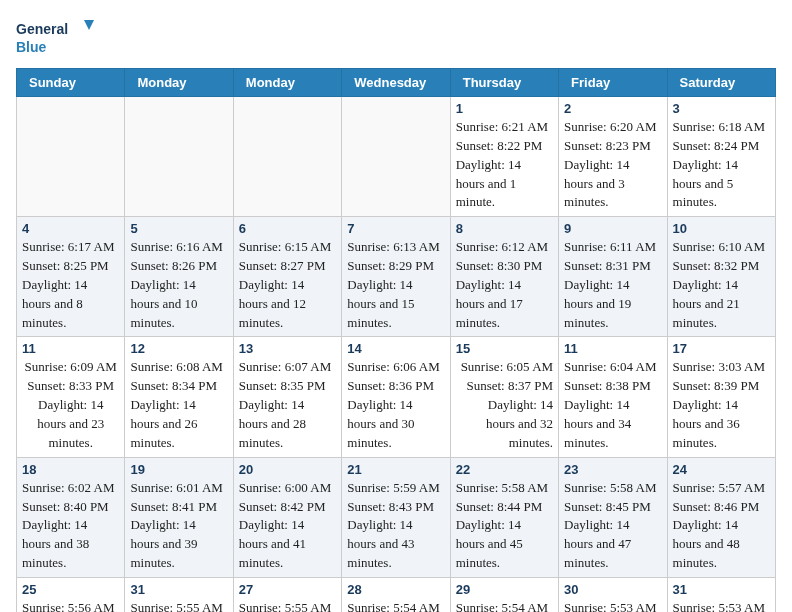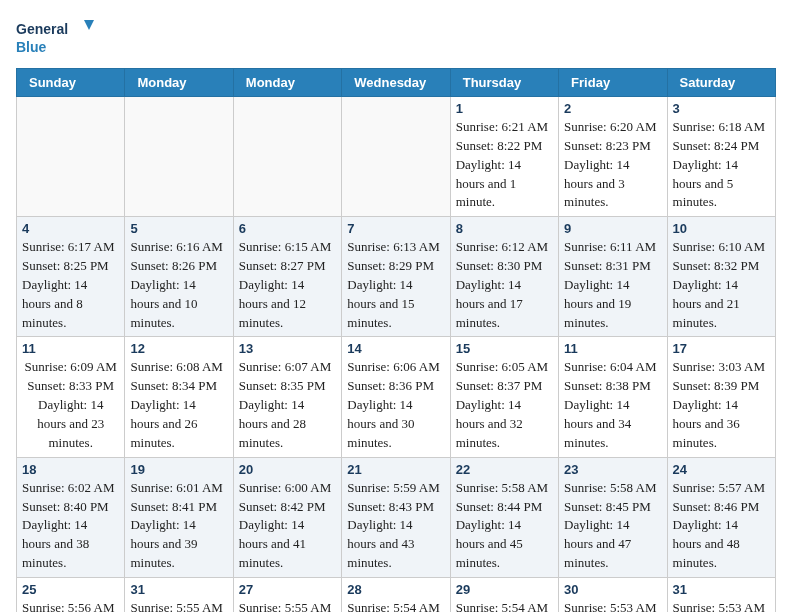--- a/index.html
+++ b/index.html
@@ -195,21 +195,21 @@
 Daylight: 14 hours and 28 minutes.</div>
         </td>
         <td>
           <div class="day-number">14</div>
           <div class="day-info" style="white-space: pre-line;">Sunrise: 6:06 AM
 Sunset: 8:36 PM
 Daylight: 14 hours and 30 minutes.</div>
         </td>
         <td>
           <div class="day-number">15</div>
-          <div class="day-info" style="white-space: pre-line;">Sunrise: 6:05 AM
+          <div class="day-info" style="white-space: pre-line; text-align: right;">Sunrise: 6:05 AM
 Sunset: 8:37 PM
 Daylight: 14 hours and 32 minutes.</div>
         </td>
         <td>
           <div class="day-number">11</div>
           <div class="day-info" style="white-space: pre-line;">Sunrise: 6:04 AM
 Sunset: 8:38 PM
 Daylight: 14 hours and 34 minutes.</div>
         </td>
         <td>

